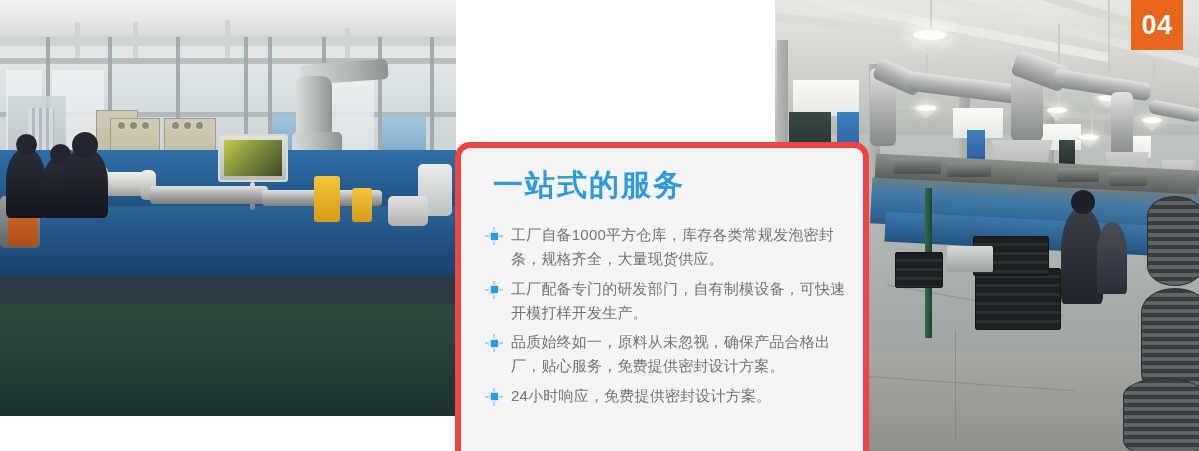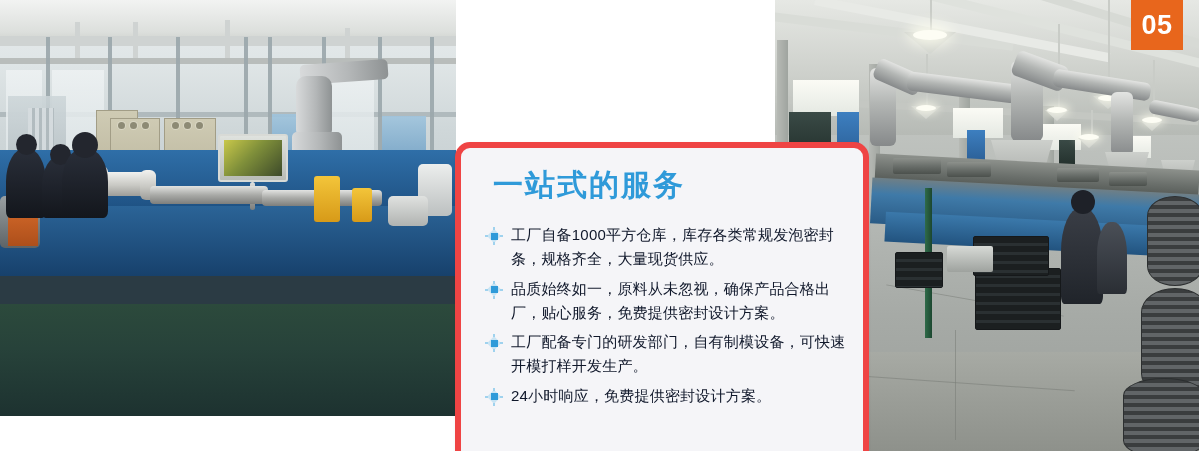--- a/index.html
+++ b/index.html
@@ -200,21 +200,21 @@
     position:absolute; left:32px; top:22px;
     font-size:30px; font-weight:bold; letter-spacing:2px;
     color:#2f9ad9; line-height:1;
   }
   .bullets {
     position:absolute; left:26px; top:75px; right:14px;
     list-style:none;
   }
   .bullet {
     position:relative; padding-left:24px; margin-bottom:5px;
-    font-size:15px; line-height:1.62; color:#0f172a;
+    font-size:15px; line-height:1.62; color:#737373;
     letter-spacing:.2px;
   }
   .bullet-icon {
     position:absolute; left:0; top:6px; width:14px; height:14px;
   }
   .bullet-icon .outer {
     position:absolute; left:0; top:0; width:14px; height:14px;
     background:#bfe0f3;
     clip-path:polygon(50% 0,100% 50%,50% 100%,0 50%);
     opacity:.85;
@@ -391,21 +391,21 @@
     <div class="pr-coil" style="left:348px;top:378px;width:82px;height:80px;"></div>
 
     <div class="pr-worker" style="left:286px;top:208px;width:42px;height:96px;"></div>
     <div class="pr-worker-head" style="left:296px;top:190px;"></div>
     <div class="pr-worker" style="left:322px;top:222px;width:30px;height:72px;background:linear-gradient(180deg,#4a4f57,#2a2e34);"></div>
 
     <div class="pr-conveyor" style="left:172px;top:246px;width:46px;height:26px;border-radius:2px;background:linear-gradient(180deg,#d7dad6,#9ea29e);"></div>
   </div>
 
   <div class="badge" style="background:#e8661c;">
-    <span>05</span>
+    <span>04</span>
   </div>
 
   <div class="card">
     <div class="card-title">一站式的服务</div>
 
     <ul class="bullets">
       <li class="bullet">
         <span class="bullet-icon">
           <span class="outer"></span>
             <span class="inner"></span>
@@ -418,32 +418,32 @@
       </li>
       <li class="bullet">
         <span class="bullet-icon">
           <span class="outer"></span>
             <span class="inner"></span>
           <span class="tick" style="left:6px;top:-2px;width:2px;height:3px;"></span>
           <span class="tick" style="left:6px;top:13px;width:2px;height:3px;"></span>
           <span class="tick" style="left:-2px;top:6px;width:3px;height:2px;"></span>
           <span class="tick" style="left:13px;top:6px;width:3px;height:2px;"></span>
         </span>
-        <span>品质始终如一，原料从未忽视，确保产品合格出厂，贴心服务，免费提供密封设计方案。</span>
+        <span>工厂配备专门的研发部门，自有制模设备，可快速开模打样开发生产。</span>
       </li>
       <li class="bullet">
         <span class="bullet-icon">
           <span class="outer"></span>
             <span class="inner"></span>
           <span class="tick" style="left:6px;top:-2px;width:2px;height:3px;"></span>
           <span class="tick" style="left:6px;top:13px;width:2px;height:3px;"></span>
           <span class="tick" style="left:-2px;top:6px;width:3px;height:2px;"></span>
           <span class="tick" style="left:13px;top:6px;width:3px;height:2px;"></span>
         </span>
-        <span>工厂配备专门的研发部门，自有制模设备，可快速开模打样开发生产。</span>
+        <span>品质始终如一，原料从未忽视，确保产品合格出厂，贴心服务，免费提供密封设计方案。</span>
       </li>
       <li class="bullet">
         <span class="bullet-icon">
           <span class="outer"></span>
             <span class="inner"></span>
           <span class="tick" style="left:6px;top:-2px;width:2px;height:3px;"></span>
           <span class="tick" style="left:6px;top:13px;width:2px;height:3px;"></span>
           <span class="tick" style="left:-2px;top:6px;width:3px;height:2px;"></span>
           <span class="tick" style="left:13px;top:6px;width:3px;height:2px;"></span>
         </span>

